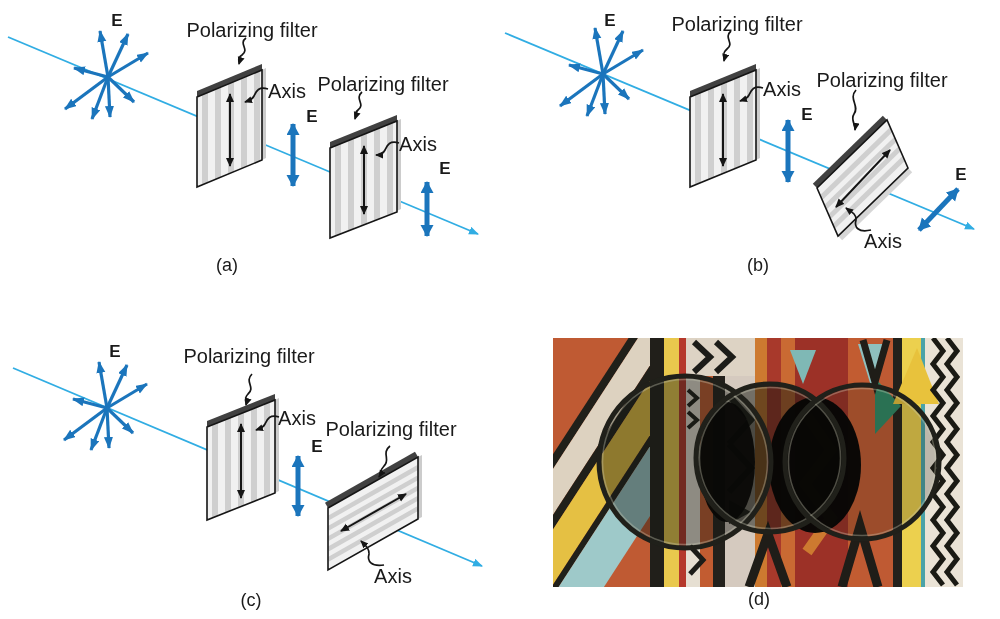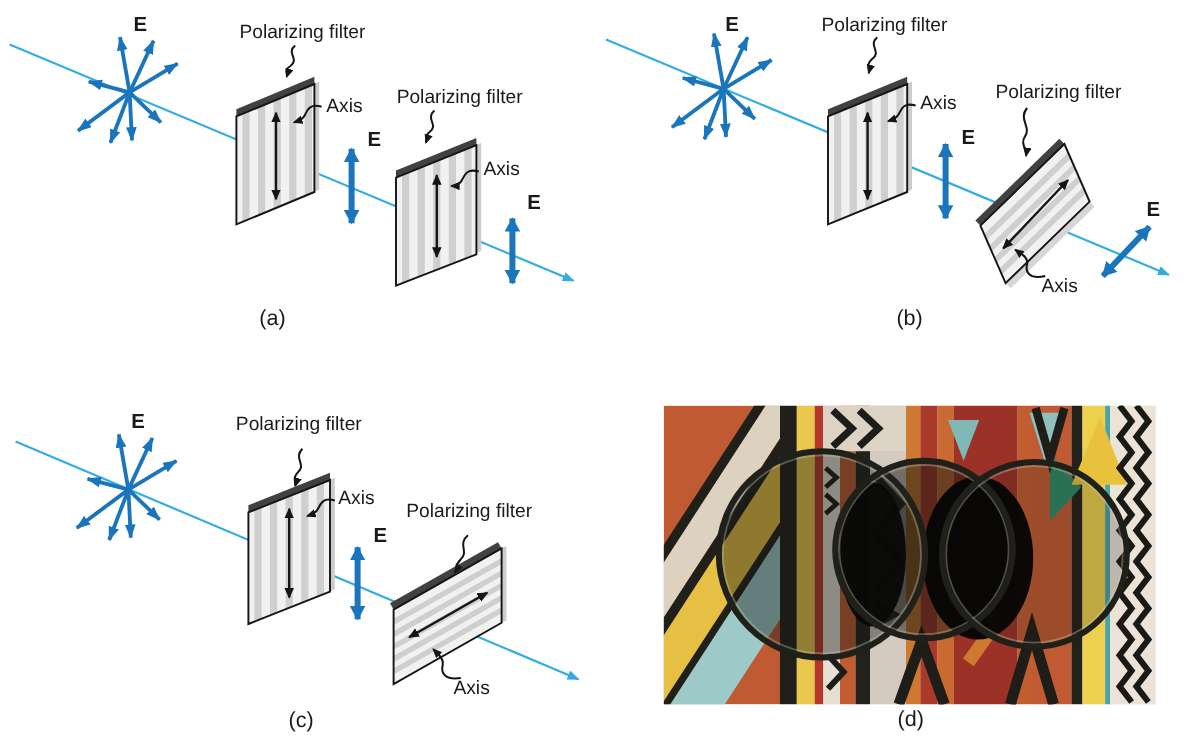--- a/index.html
+++ b/index.html
@@ -1,19 +1,19 @@
 <!DOCTYPE html>
 <html><head>
 <meta charset="utf-8">
 <style>
   html,body{margin:0;padding:0;background:#ffffff;}
   #fig{position:relative;width:1000px;height:619px;background:#ffffff;overflow:hidden;
        font-family:"Liberation Sans",sans-serif;}
   .panel-svg{position:absolute;}
-  .lbl{position:absolute;transform:translateX(-50%);font-size:16px;color:#1a1a1a;
+  .lbl{position:absolute;transform:translateX(-50%);font-size:20px;color:#1a1a1a;
        white-space:nowrap;line-height:1.1;}
   .lbl.e{font-weight:700;font-size:17px;}
   .lbl.cap{font-size:18px;}
   .photo-wrap{position:absolute;left:553px;top:338px;width:410px;height:249px;}
 </style>
 </head>
 <body>
 
 <div id="fig">
 

